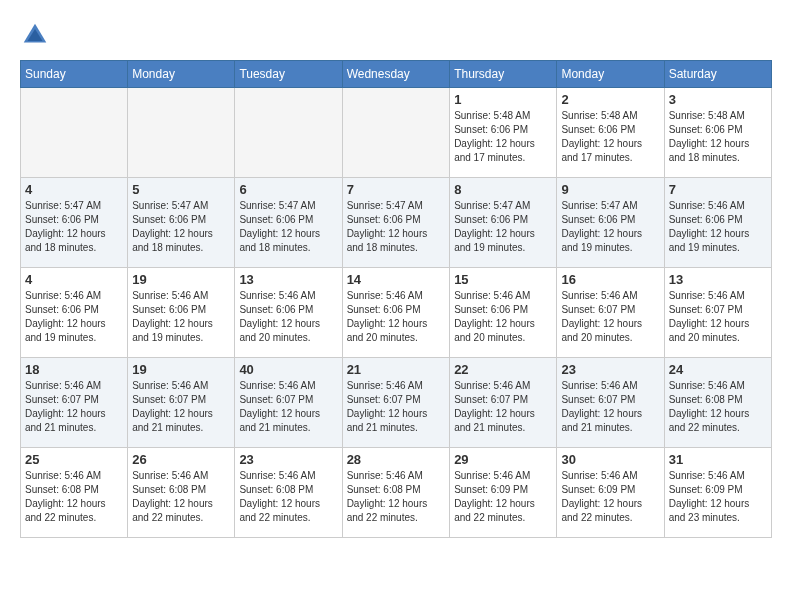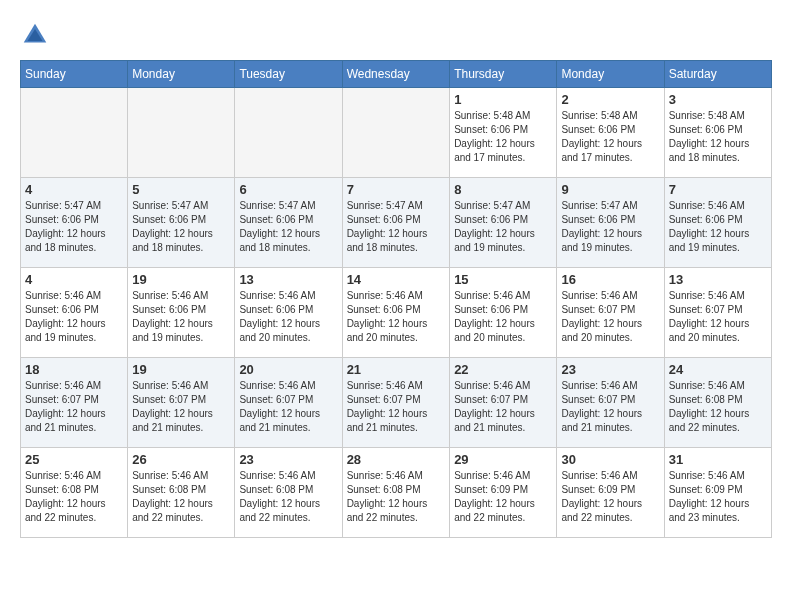--- a/index.html
+++ b/index.html
@@ -267,21 +267,21 @@
 and 21 minutes.</div>
         </td>
         <td>
           <span class="day-number">19</span>
           <div class="day-info" style="white-space: pre-line;">Sunrise: 5:46 AM
 Sunset: 6:07 PM
 Daylight: 12 hours
 and 21 minutes.</div>
         </td>
         <td>
-          <span class="day-number">20</span>
+          <span class="day-number">40</span>
           <div class="day-info" style="white-space: pre-line;">Sunrise: 5:46 AM
 Sunset: 6:07 PM
 Daylight: 12 hours
 and 21 minutes.</div>
         </td>
         <td>
           <span class="day-number">21</span>
           <div class="day-info" style="white-space: pre-line;">Sunrise: 5:46 AM
 Sunset: 6:07 PM
 Daylight: 12 hours

